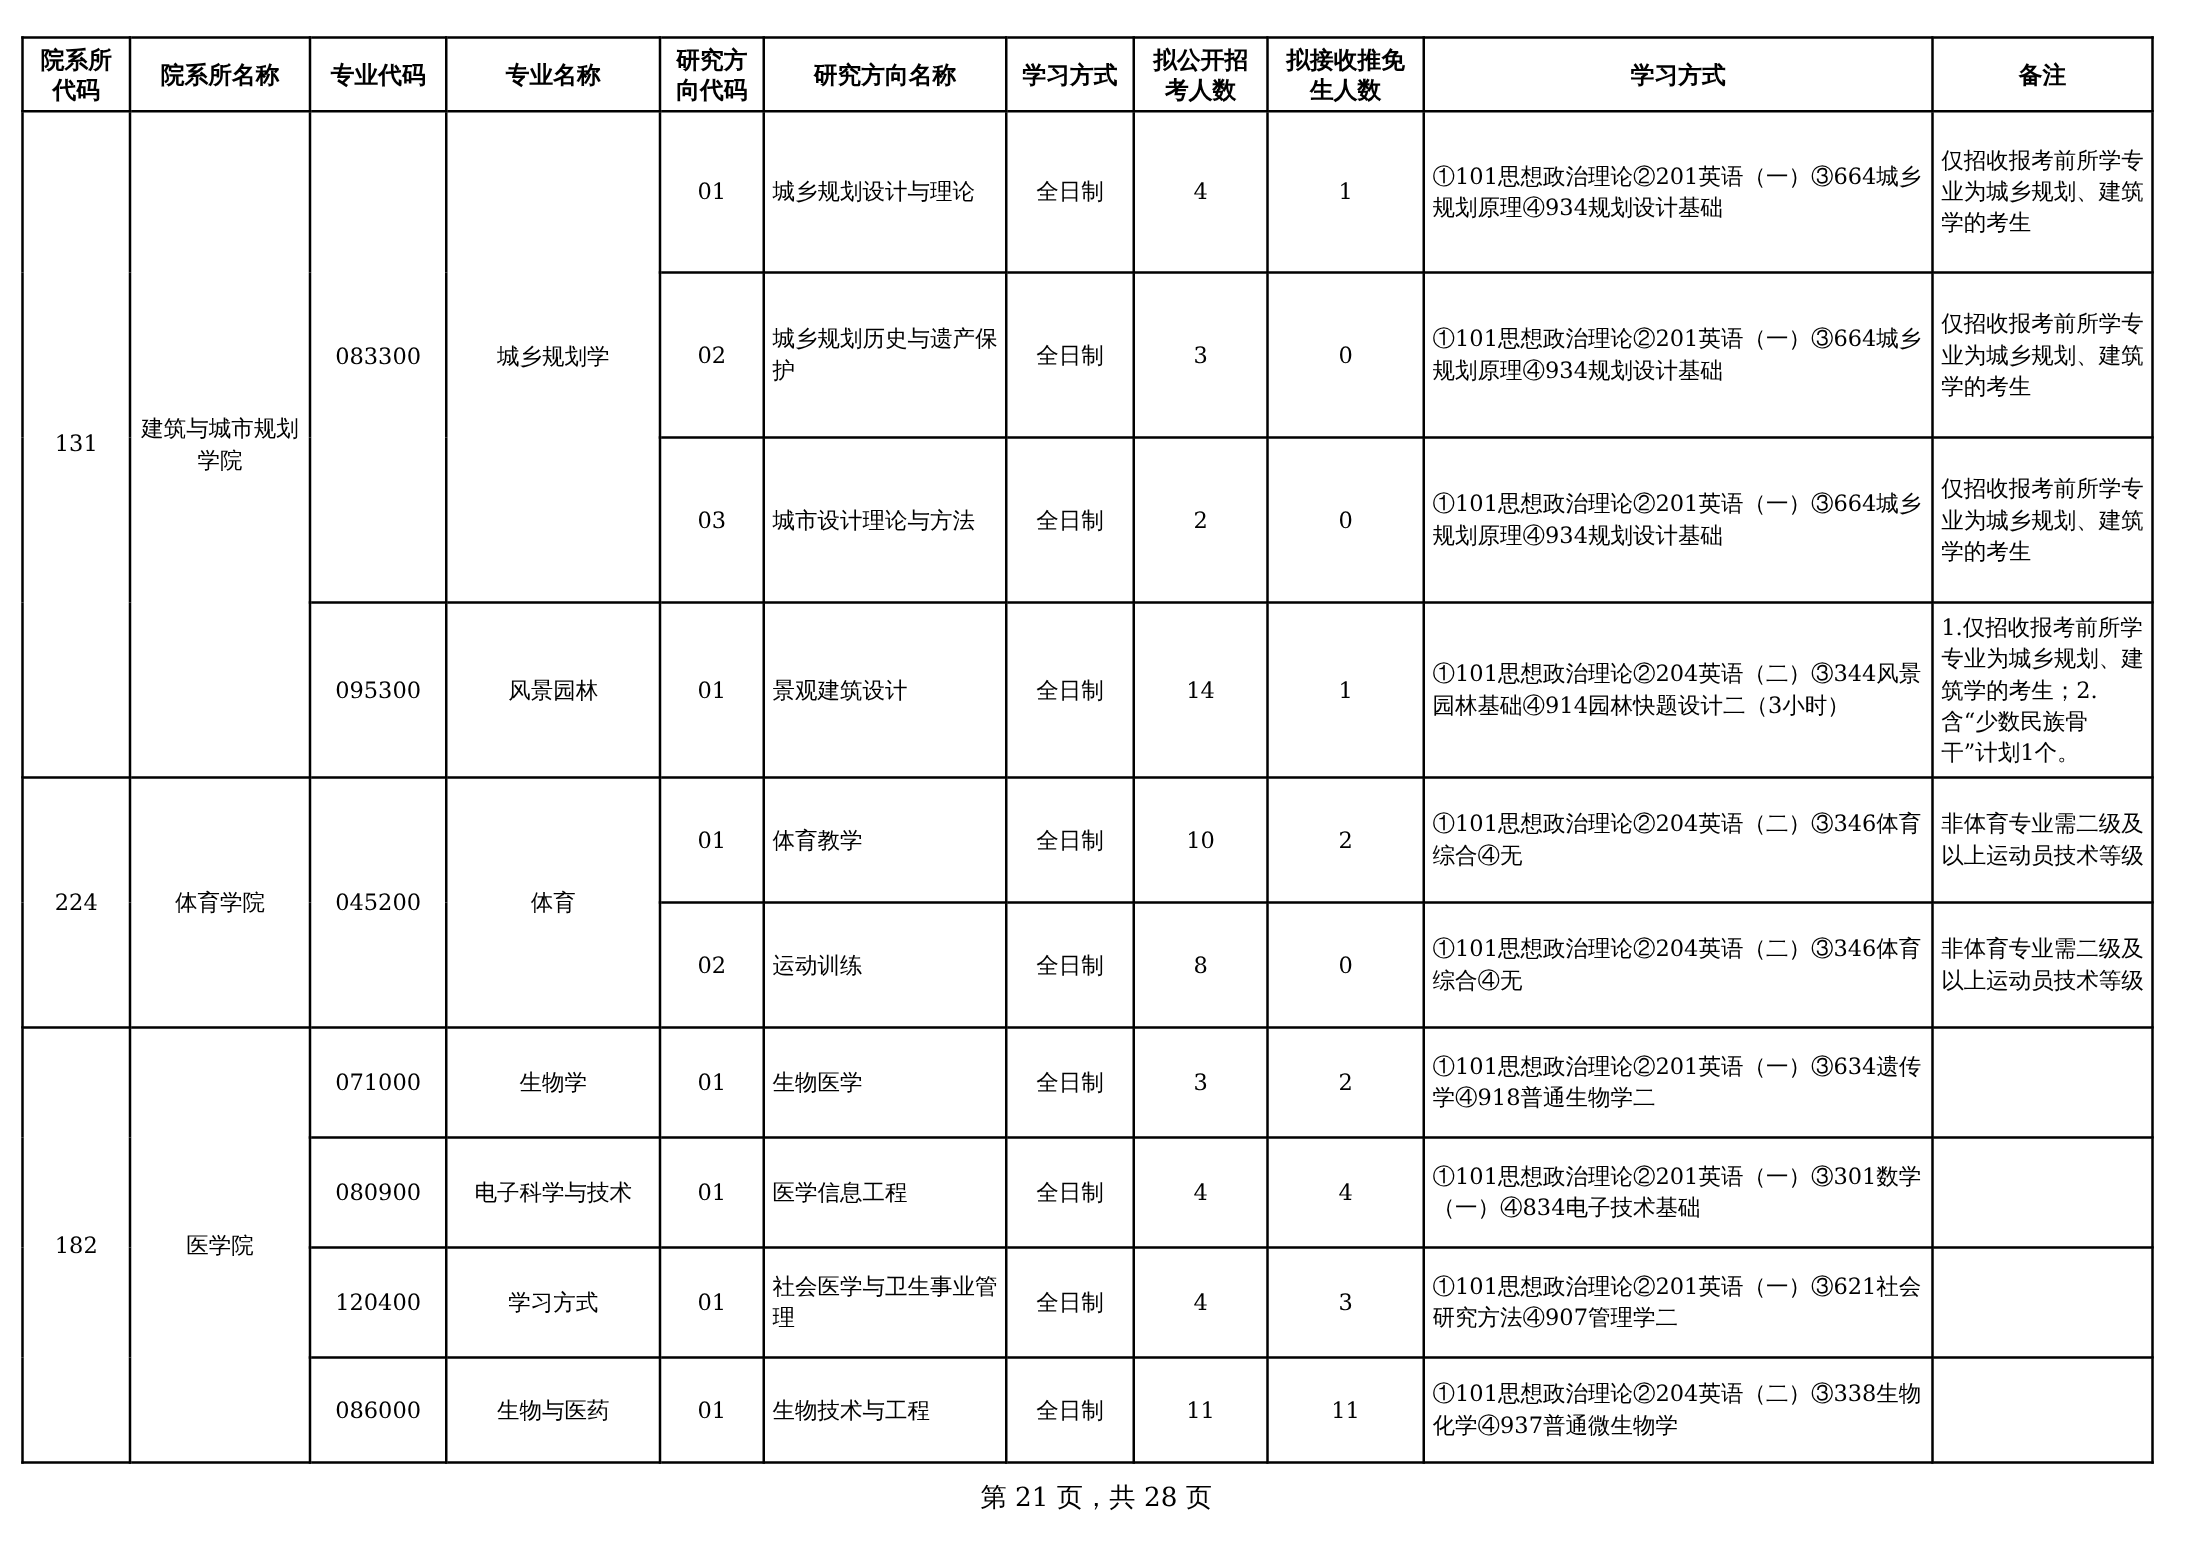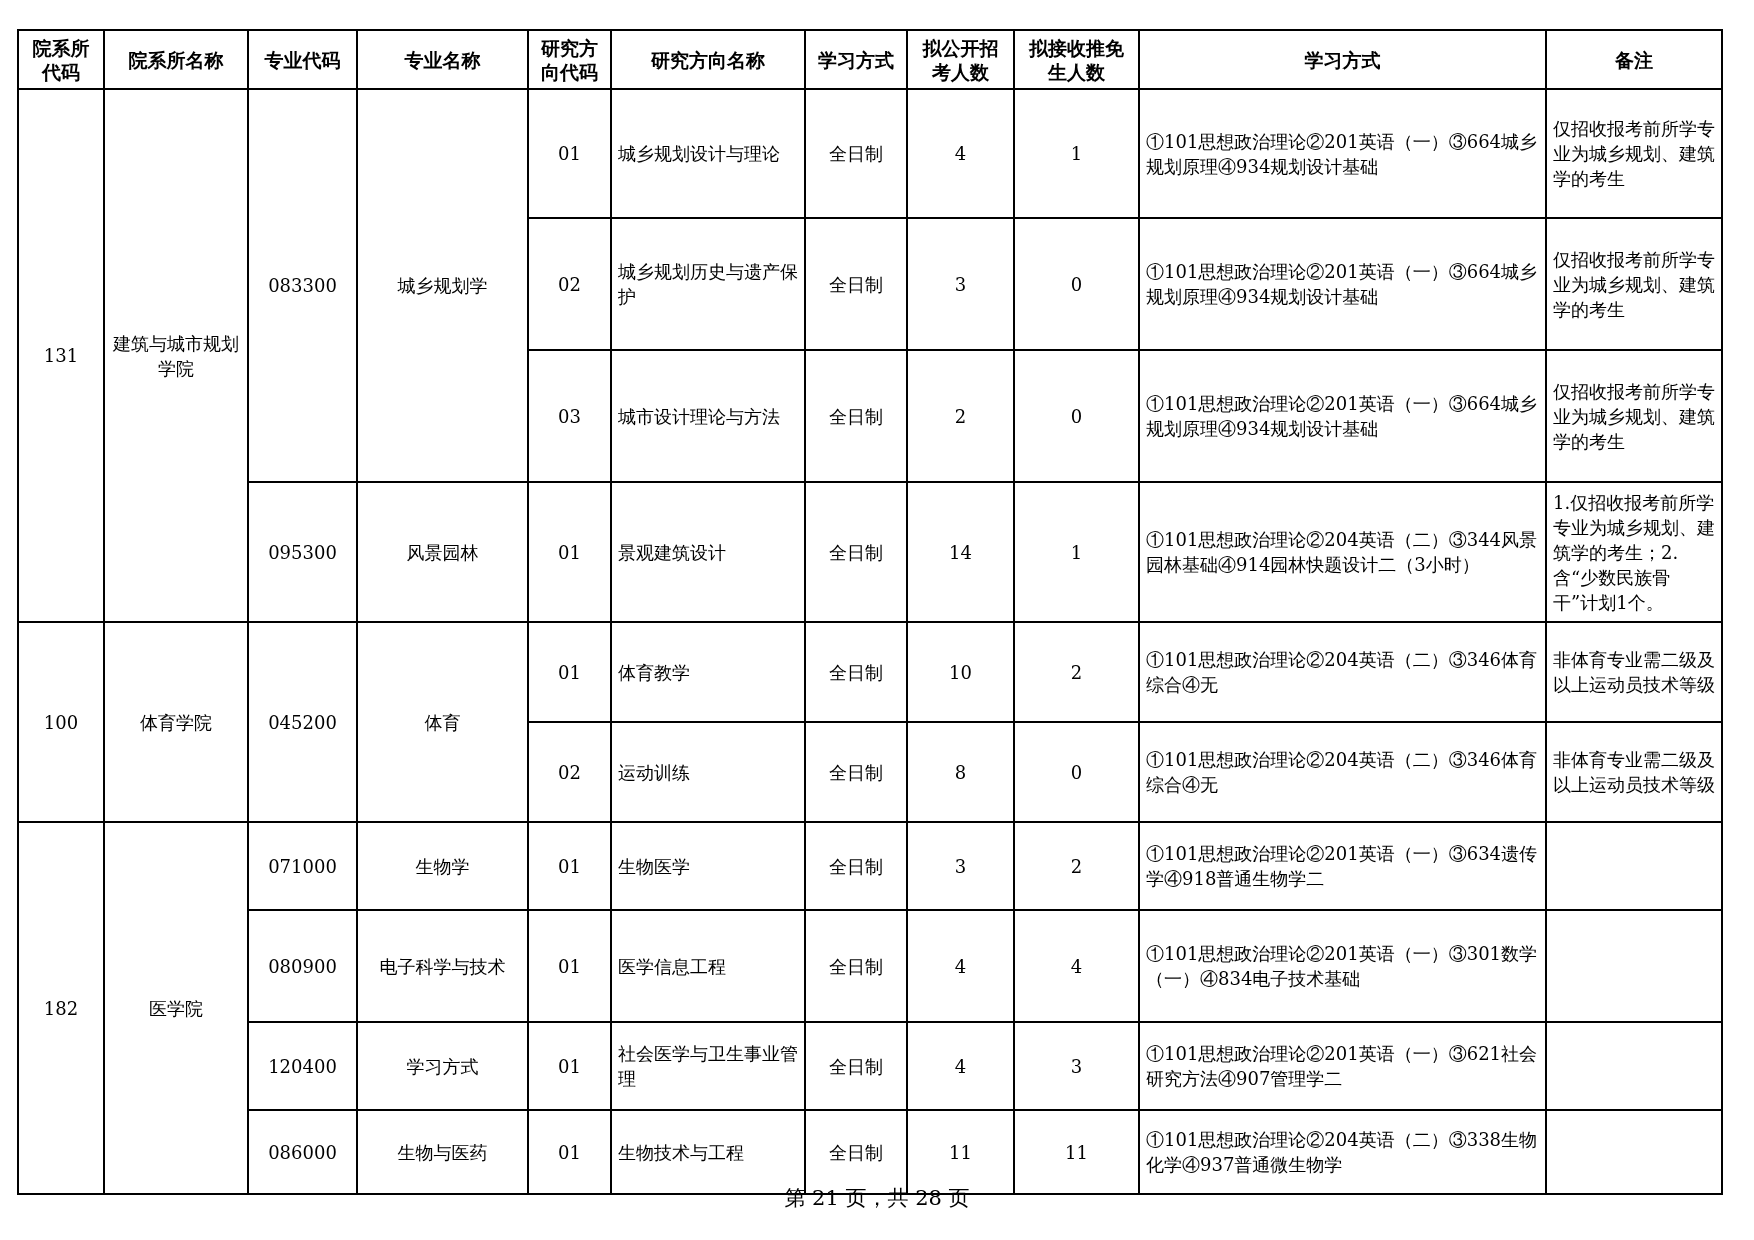--- a/index.html
+++ b/index.html
@@ -83,21 +83,21 @@
       <td class="c">01</td>
       <td class="l">景观建筑设计</td>
       <td class="c">全日制</td>
       <td class="c">14</td>
       <td class="c">1</td>
       <td class="l">①101思想政治理论②204英语（二）③344风景园林基础④914园林快题设计二（3小时）</td>
       <td class="l">1.仅招收报考前所学专业为城乡规划、建筑学的考生；2.含“少数民族骨干”计划1个。</td>
     </tr>
 
     <tr style="height:100px">
-      <td class="c" rowspan="2">100</td>
+      <td class="c" rowspan="2">224</td>
       <td class="c" rowspan="2">体育学院</td>
       <td class="c" rowspan="2">045200</td>
       <td class="c" rowspan="2">体育</td>
       <td class="c">01</td>
       <td class="l">体育教学</td>
       <td class="c">全日制</td>
       <td class="c">10</td>
       <td class="c">2</td>
       <td class="l">①101思想政治理论②204英语（二）③346体育综合④无</td>
       <td class="l">非体育专业需二级及以上运动员技术等级</td>
@@ -118,21 +118,21 @@
       <td class="c">071000</td>
       <td class="c">生物学</td>
       <td class="c">01</td>
       <td class="l">生物医学</td>
       <td class="c">全日制</td>
       <td class="c">3</td>
       <td class="c">2</td>
       <td class="l">①101思想政治理论②201英语（一）③634遗传学④918普通生物学二</td>
       <td class="l"></td>
     </tr>
-    <tr style="height:112px">
+    <tr style="height:88px">
       <td class="c">080900</td>
       <td class="c">电子科学与技术</td>
       <td class="c">01</td>
       <td class="l">医学信息工程</td>
       <td class="c">全日制</td>
       <td class="c">4</td>
       <td class="c">4</td>
       <td class="l">①101思想政治理论②201英语（一）③301数学（一）④834电子技术基础</td>
       <td class="l"></td>
     </tr>

